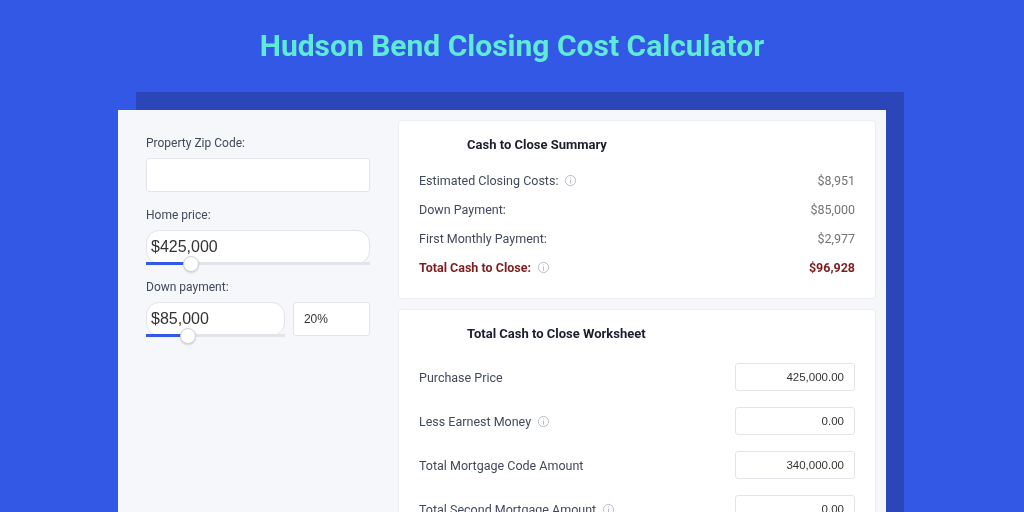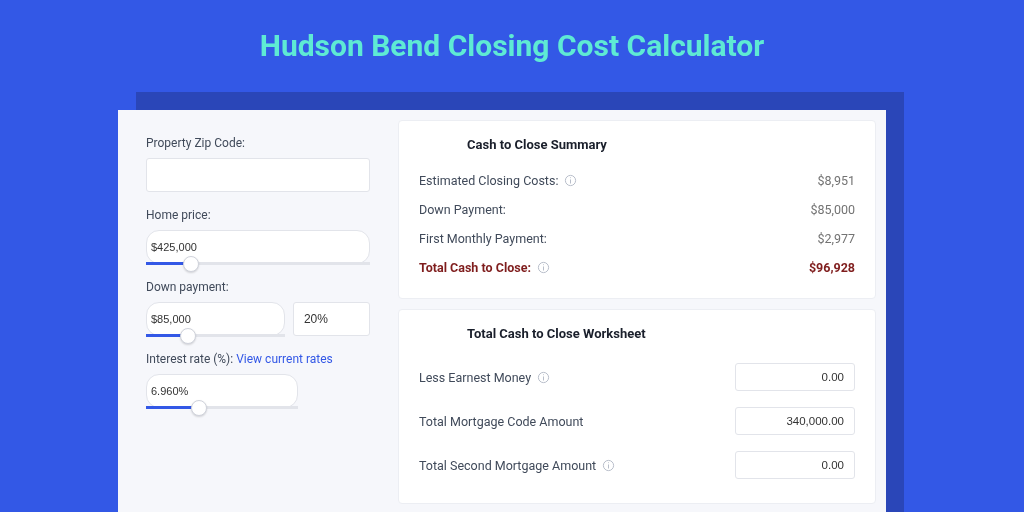--- a/index.html
+++ b/index.html
@@ -56,21 +56,21 @@
     color: #333;
   }
   .slider-box { position: relative; }
   .slider-input {
     width: 100%;
     height: 34px;
     background: #ffffff;
     border: 1px solid #e2e4ea;
     border-radius: 13px;
     padding: 0 4px;
-    font-size: 11px;
+    font-size: 16px;
     color: #333;
   }
   .row-two {
     display: flex; gap: 8px;
   }
   .row-two .slider-box { flex: 0 0 62%; }
   .row-two .pct-box { flex: 1; }
   .pct-input {
     width: 100%;
     height: 34px;
@@ -198,32 +198,20 @@
             <div class="track-fill" style="width:30%"></div>
             <div class="thumb" style="left:30%"></div>
           </div>
         </div>
         <div class="pct-box">
           <input class="pct-input" type="text" value="20%" style="">
         </div>
       </div>
     </div>
 
-    <div class="field-group">
-      <label class="field-label">
-        <span>Interest rate (%): </span><a href="#" class="link">View current rates</a>
-      </label>
-      <div class="slider-box" style="width:68%">
-        <input class="slider-input" type="text" value="6.960%" style="">
-        <div class="track">
-          <div class="track-fill" style="width:35%"></div>
-          <div class="thumb" style="left:35%"></div>
-        </div>
-      </div>
-    </div>
 
   </div>
 
   <div class="right-col">
 
     <div class="card">
       <div class="card-title">Cash to Close Summary</div>
 
       <div class="sum-row">
         <span class="sum-label">
@@ -262,20 +250,26 @@
               </svg>
             </span>
         </span>
         <span class="sum-val">$96,928</span>
       </div>
     </div>
 
     <div class="card">
       <div class="card-title">Total Cash to Close Worksheet</div>
 
+      <div class="ws-row">
+        <span class="ws-label">
+          <span>Purchase Price</span>
+        </span>
+        <input class="ws-input" type="text" value="425,000.00" style="">
+      </div>
 
       <div class="ws-row">
         <span class="ws-label">
           <span>Less Earnest Money</span>
           <span class="info-icon">
               <svg viewBox="0 0 16 16" fill="none" stroke="currentColor" stroke-width="1.2">
                 <circle cx="8" cy="8" r="6.3"></circle>
                 <path d="M8 7.2v4M8 4.6v.01" stroke-linecap="round"></path>
               </svg>
             </span>

